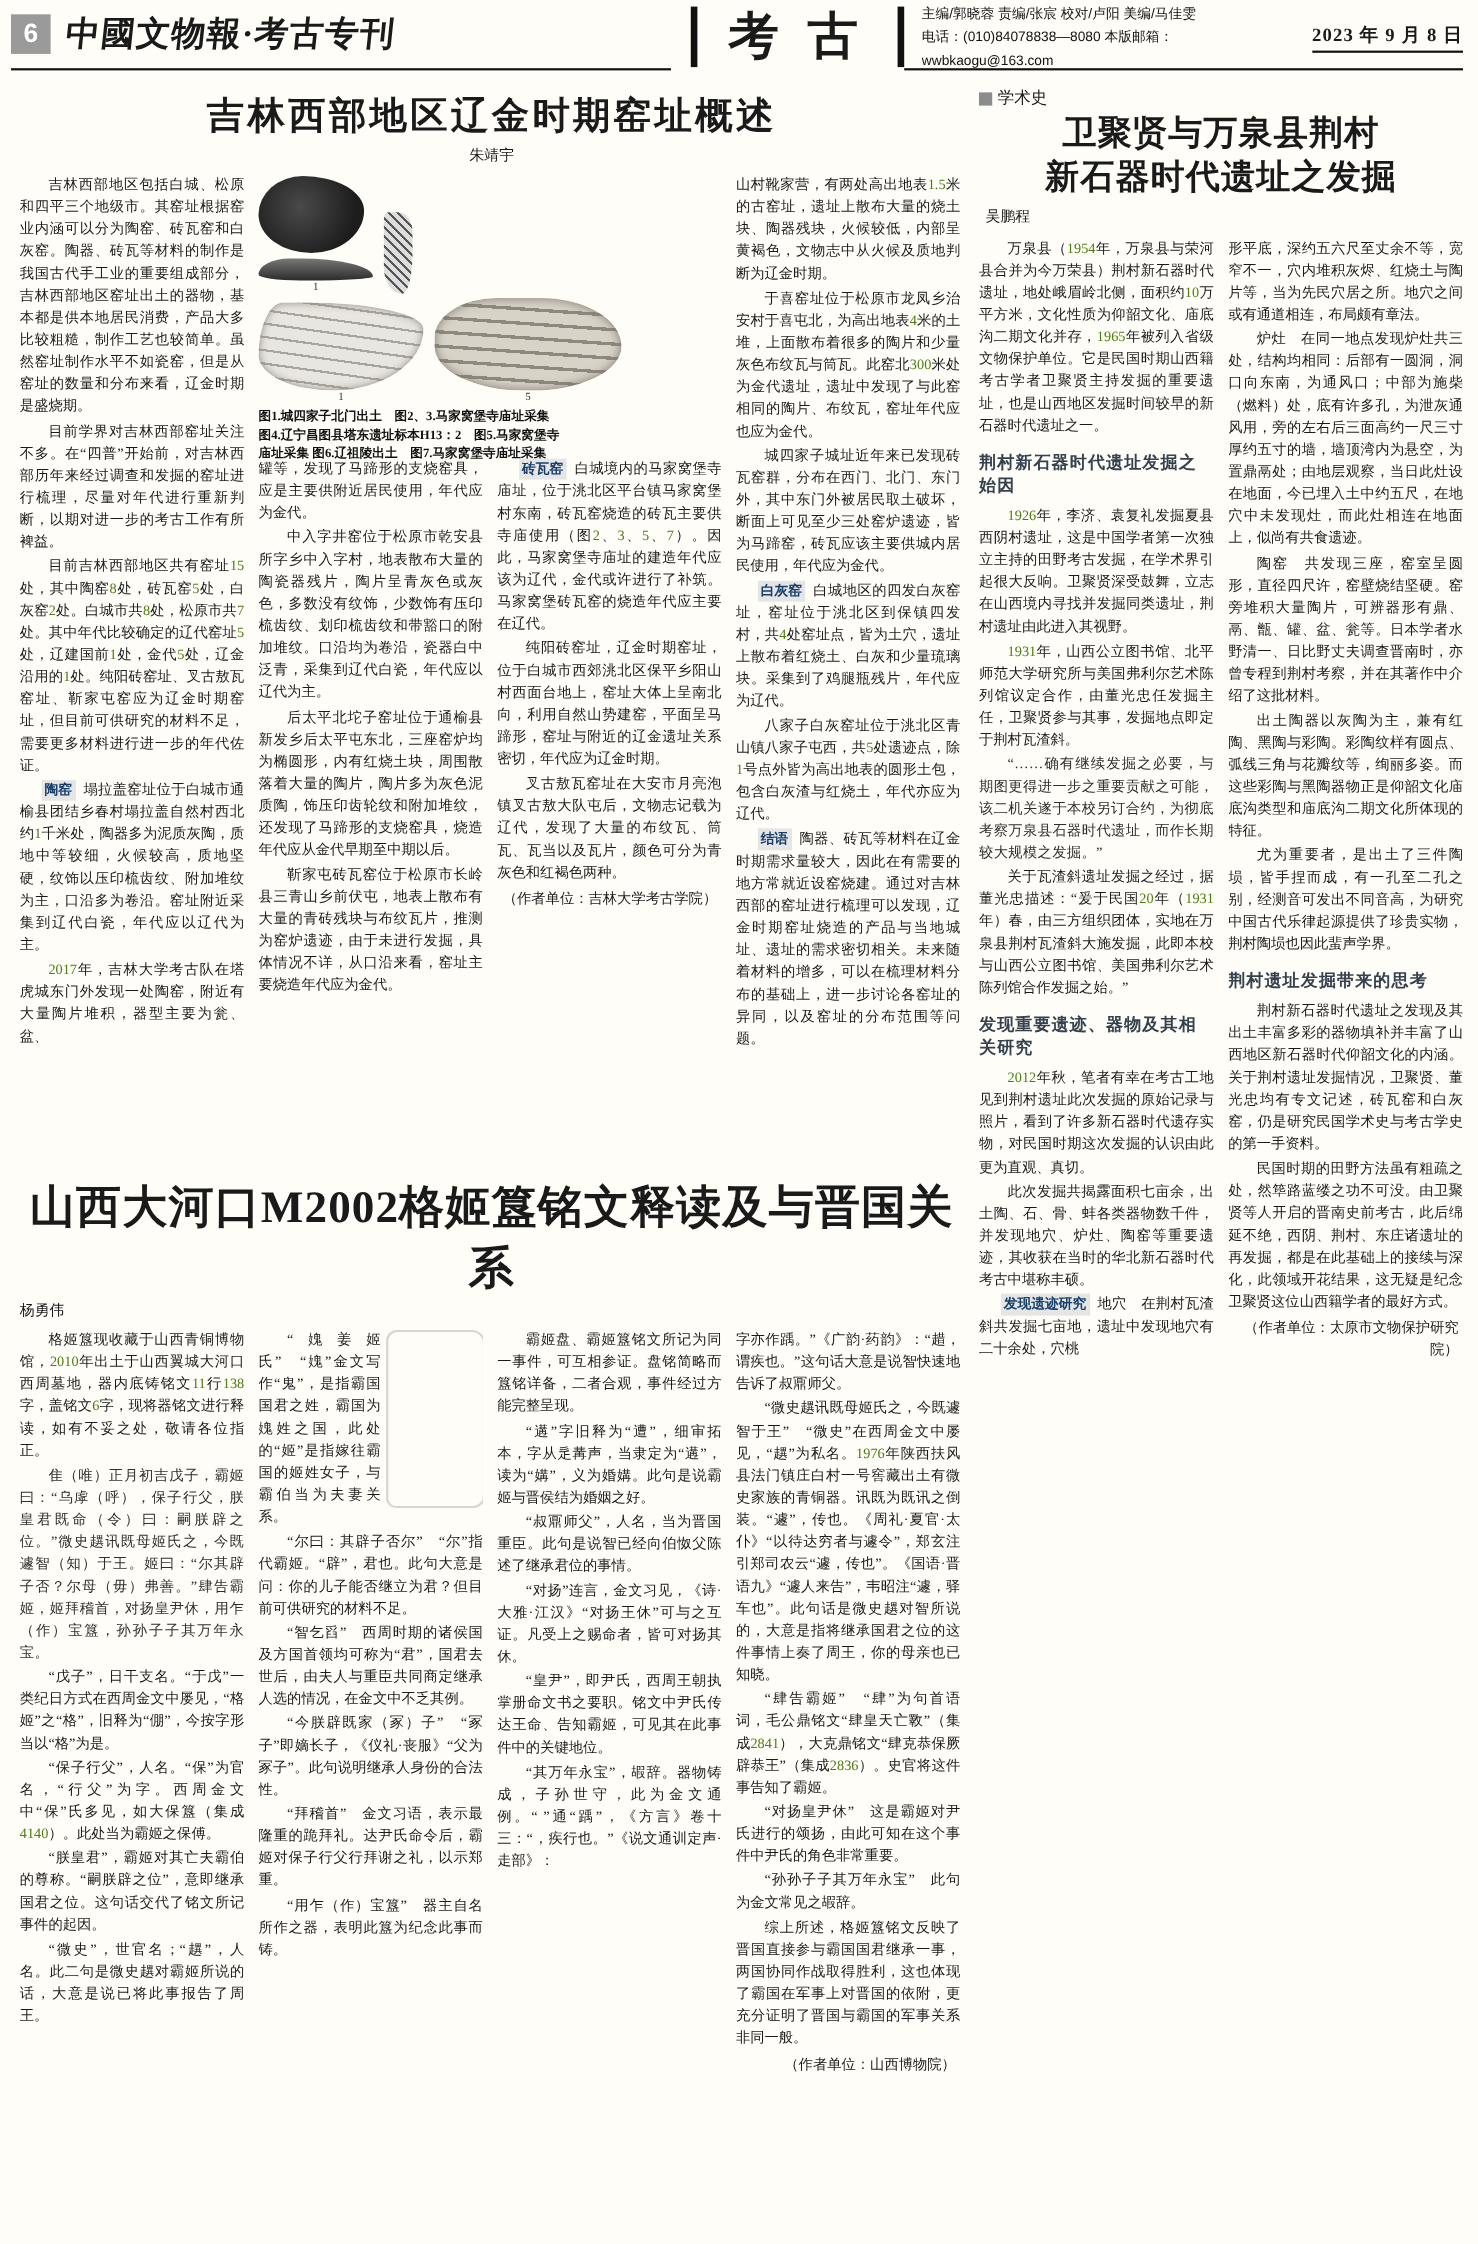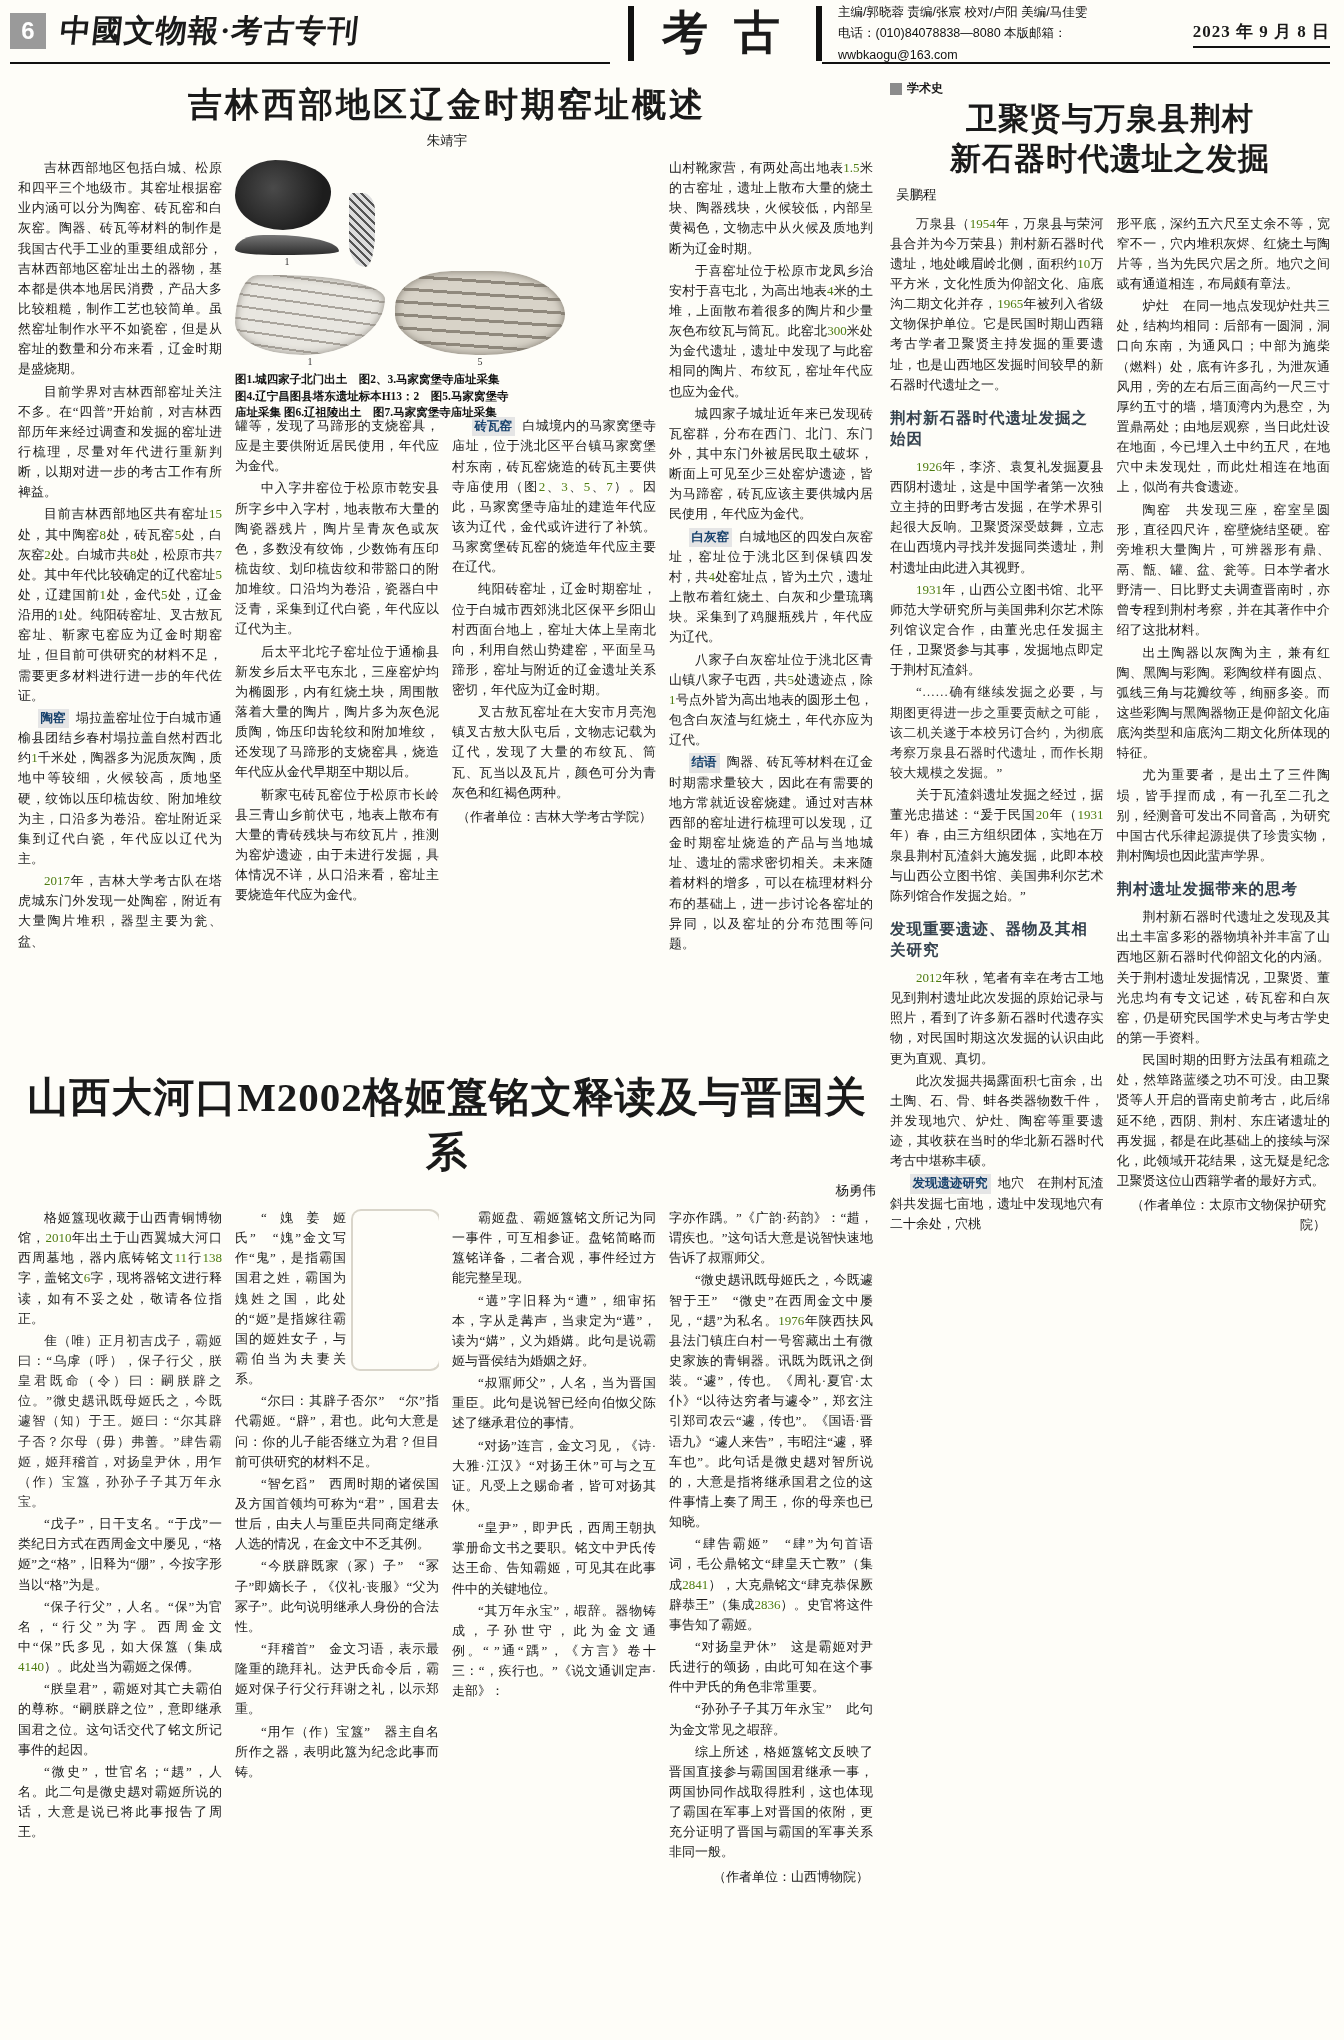--- a/index.html
+++ b/index.html
@@ -64,32 +64,32 @@
             repeating-linear-gradient(-55deg,#b0b0b0 0 1px,transparent 1px 7px);
             border-radius:60% 40% 30% 70%/55% 65% 35% 45%;}
   .sh-b{width:150px;height:80px;background:#e8e6e0 repeating-linear-gradient(8deg,#a9a49c 0 2px,transparent 2px 12px);
         border-radius:15% 70% 55% 45%/60% 30% 70% 40%;box-shadow:inset 0 0 8px #8d887f;}
   .sh-c{width:170px;height:84px;background:#d8d3c8 repeating-linear-gradient(4deg,#8f887c 0 3px,transparent 3px 13px);
         border-radius:35% 45% 50% 50%/45% 55% 50% 50%;box-shadow:inset 0 0 10px #7d776c;}
   .cap{font-size:11.5px;font-weight:bold;line-height:1.45;color:#111;}
 
   
   .a2-title{font-size:41px;font-weight:900;text-align:center;letter-spacing:1px;margin:14px 0 2px;}
-  .a2-author{text-align:right;font-size:13.5px;margin-bottom:8px;}
+  .a2-author{text-align:left;font-size:13.5px;margin-bottom:8px;}
   .a2-body{display:flex;gap:13px;height:788px;overflow:hidden;}
   .rubbing{float:right;width:86px;height:158px;margin:3px 0 6px 7px;
            background:#141414 repeating-radial-gradient(circle at 30% 35%,#3b3b3b 0 1px,transparent 2px 5px),
            repeating-radial-gradient(circle at 70% 60%,#2e2e2e 0 1px,transparent 2px 6px);
            border-radius:8px 10px 9px 7px;box-shadow:0 0 0 2px #d9d5ca;}
 
   
   .a3-hdr{padding-top:10px;}
   .a3-tagrow{display:flex;align-items:center;gap:5px;margin-bottom:2px;}
   .tagsq{width:12px;height:12px;background:#8c8c8c;}
-  .tagtx{font-size:12px;font-weight:bold;}
+  .tagtx{font-size:15px;font-weight:normal;}
   .a3-title{font-size:31px;font-weight:900;text-align:center;line-height:1.3;letter-spacing:1px;margin:0 0 6px;}
   .a3-author{font-size:13.5px;margin:0 0 10px 6px;}
   .a3-body{display:flex;gap:13px;height:1742px;overflow:hidden;justify-content:space-between;}
   .colW{flex:1;overflow:hidden;}
 </style>
 </head>
 <body>
 
 <div class="page">
 

